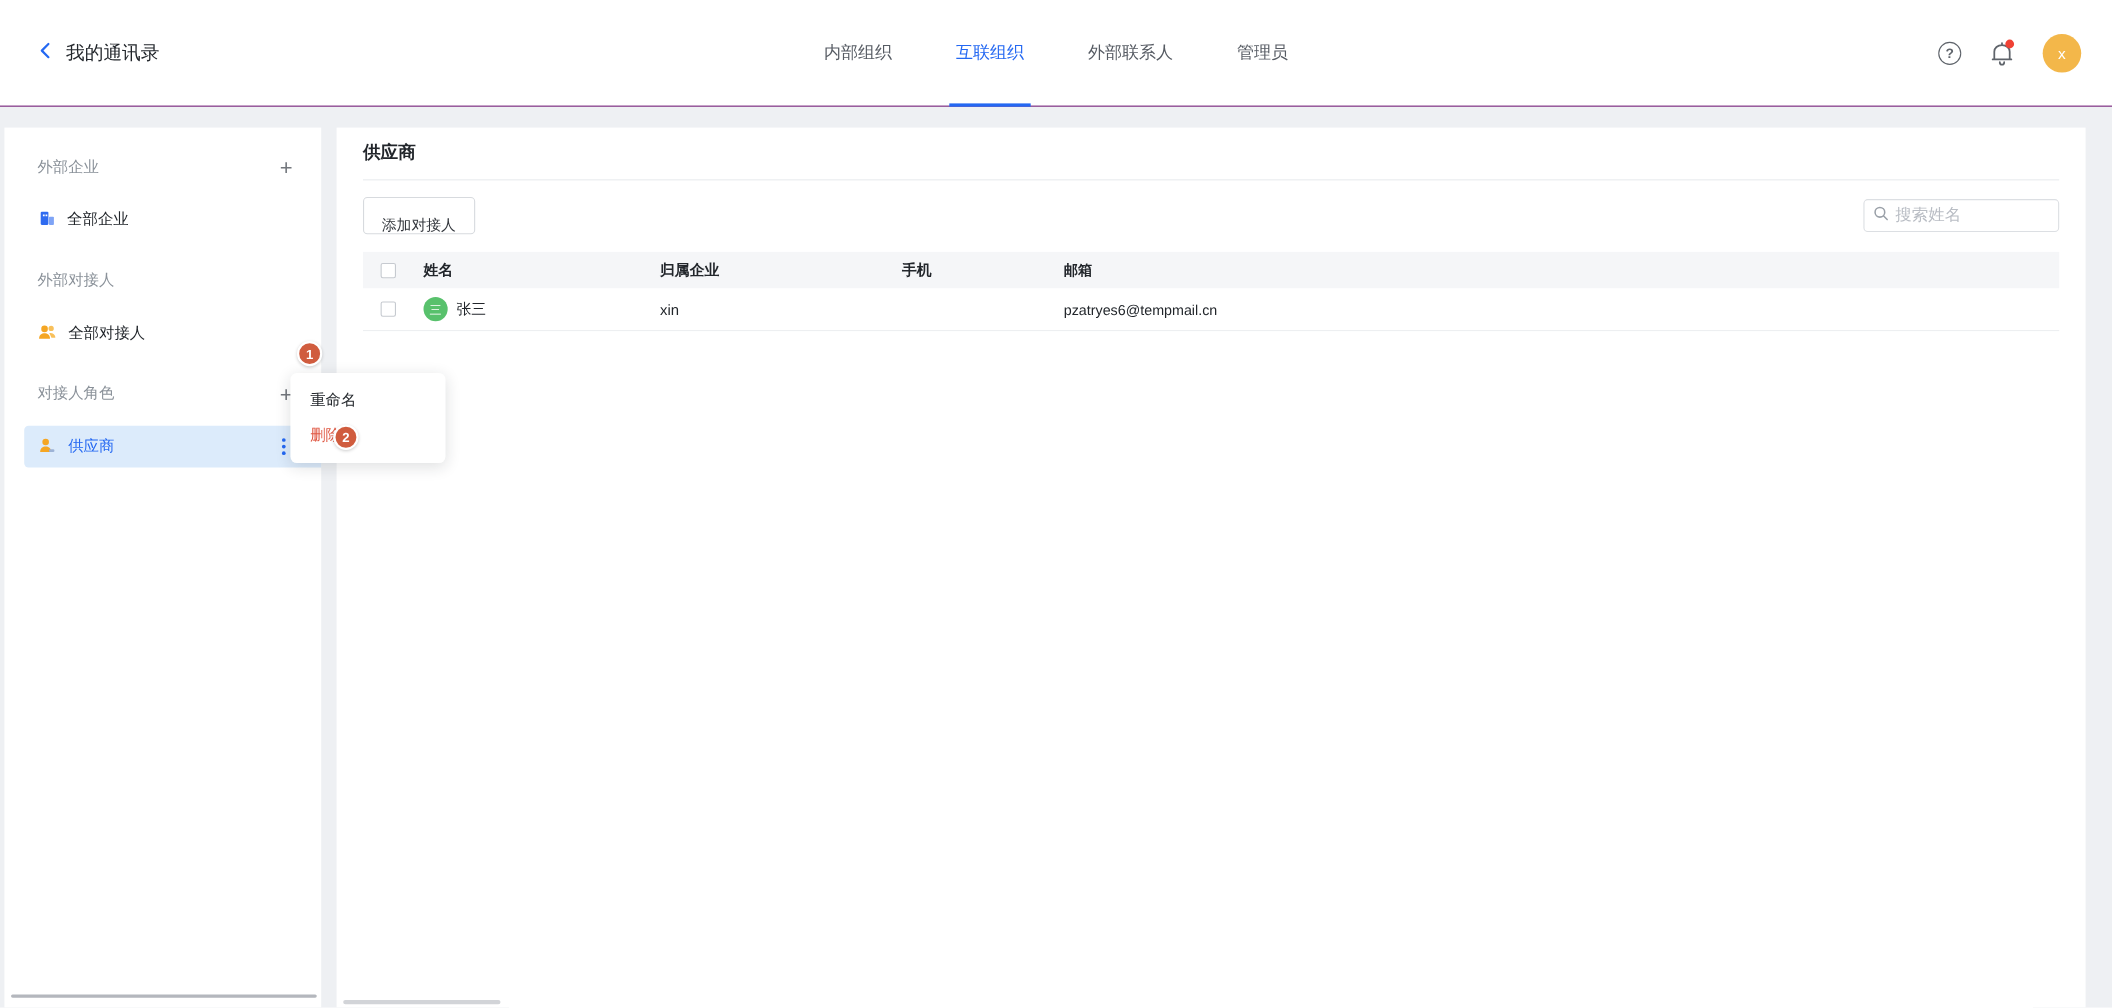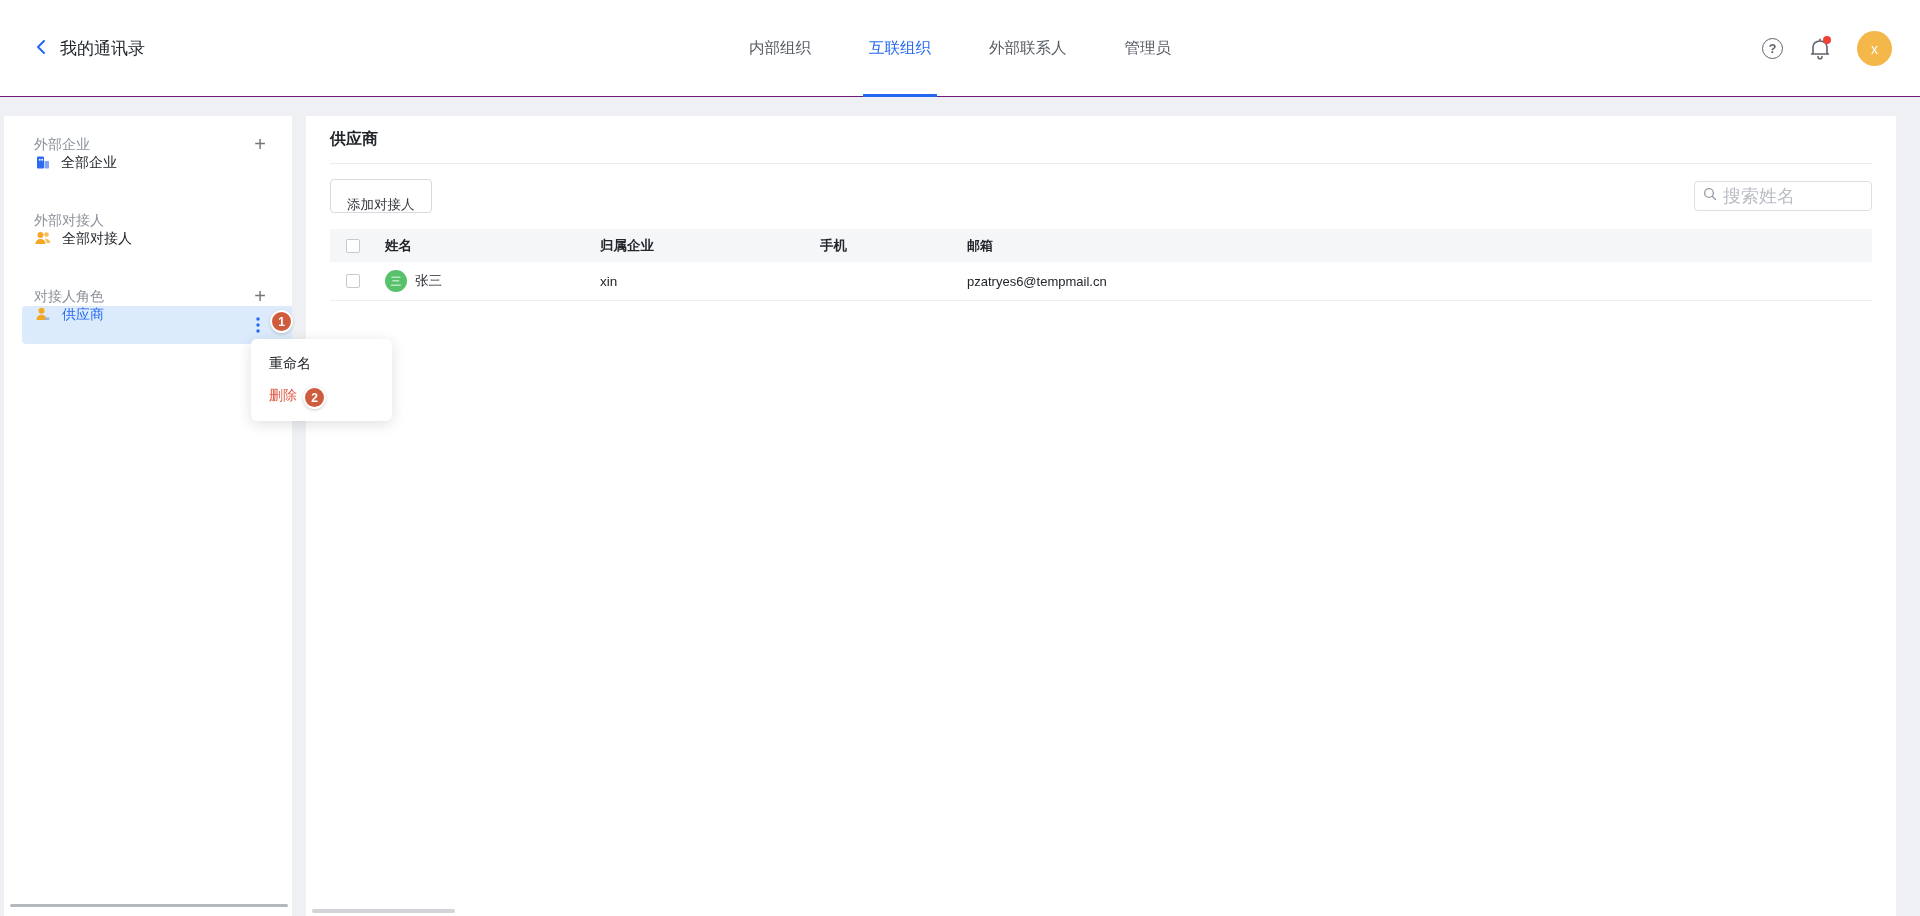--- a/index.html
+++ b/index.html
@@ -52,28 +52,28 @@
     width:35px; height:35px; border-radius:50%; background:#f3b74a;
     color:#fff; display:flex; align-items:center; justify-content:center;
     font-size:14px; cursor:pointer;
   }
   
   .sidebar {
     position:absolute; left:4px; top:116px; width:288px; height:800px;
     background:#fff;
   }
   .side-label {
-    height:38px; display:flex; align-items:flex-end; justify-content:space-between;
-    padding:0 26px 0 30px; color:#8a9199; font-size:14px;
+    height:38px; display:flex; align-items:flex-start; justify-content:space-between;
+    padding:0 26px 0 30px; color:#8a9199; font-size:14px;margin-top:27px;
   }
   .plus-btn {
     font-size:20px; font-weight:300; color:#73777d; cursor:pointer; line-height:1;
   }
   .side-item {
-    height:38px; display:flex; align-items:flex-start; gap:10px;
+    height:38px; display:flex; align-items:center; gap:10px;
     padding-left:30px; font-size:14px; color:#22262b; cursor:pointer;
   }
   .side-item.selected {
     margin-left:18px; padding-left:12px; background:#dcebfb; color:#2468f2;
     border-radius:4px 0 0 4px; position:relative;
   }
   .kebab-icon { position:absolute; right:32px; top:10px; cursor:pointer; }
   .sidebar-scroll-thumb {
     position:absolute; left:6px; bottom:9px; width:278px; height:3px;
     border-radius:2px; background:#b4b7bd;
@@ -91,22 +91,22 @@
   .add-btn {
     height:30px; padding:16px 16px; background:#fff; border:1px solid #d7dade;
     border-radius:4px; font-size:13.5px; color:#33373d; cursor:pointer;
     font-family:inherit;
   }
   .search-box {
     width:178px; height:30px; border:1px solid #dcdfe3; border-radius:4px;
     display:flex; align-items:center; padding:0 8px; gap:6px; background:#fff;
   }
   .search-box input {
-    border:none; outline:none; width:100%; font-size:18px; color:#33373d;
-    font-family:Liberation Sans, sans-serif; background:transparent;
+    border:none; outline:none; width:100%; font-size:15px; color:#33373d;
+    font-family:Liberation Mono, monospace; background:transparent;
   }
   .search-box input::placeholder { color:#b9bdc4; }
   .table { margin-top:16px; }
   .t-row { display:flex; align-items:center; }
   .t-head { height:33px; background:#f5f6f8; font-weight:bold; font-size:13.5px; }
   .t-body-row { height:39px; border-bottom:1px solid #edeff1; font-size:13.5px; }
   .col-check { width:45px; padding-left:16px; display:flex; align-items:center; }
   .col-name { width:215px; display:flex; align-items:center; gap:8px;margin-left:10px; }
   .col-company { width:220px; }
   .col-mobile { width:147px; }
@@ -118,21 +118,21 @@
   .row-avatar {
     width:22px; height:22px; border-radius:50%; background:#58c16c; color:#fff;
     display:flex; align-items:center; justify-content:center; font-size:11px;
   }
   .main-scroll-thumb {
     position:absolute; left:6px; bottom:3px; width:143px; height:4px;
     border-radius:2px; background:#d2d4d8;
   }
   
   .context-menu {
-    position:absolute; left:251px; top:339px; width:141px;
+    position:absolute; left:264px; top:339px; width:141px;
     background:#fff; border-radius:6px; padding:9px 0;
     box-shadow:0 3px 14px rgba(31,35,41,0.14); z-index:20;
   }
   .menu-item {
     height:32px; display:flex; align-items:center; padding-left:18px;
     font-size:14px; color:#22262b; cursor:pointer;
   }
   .menu-item.danger { color:#e05843; }
   
   .anno-badge {

